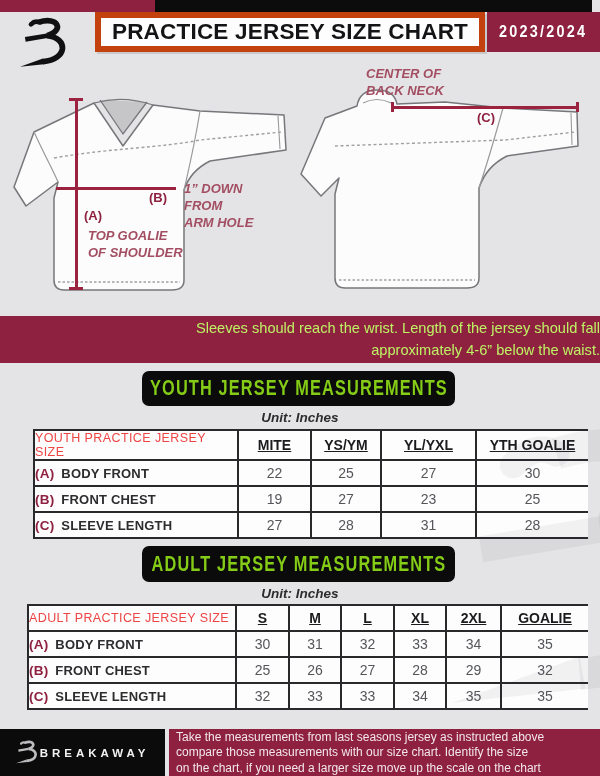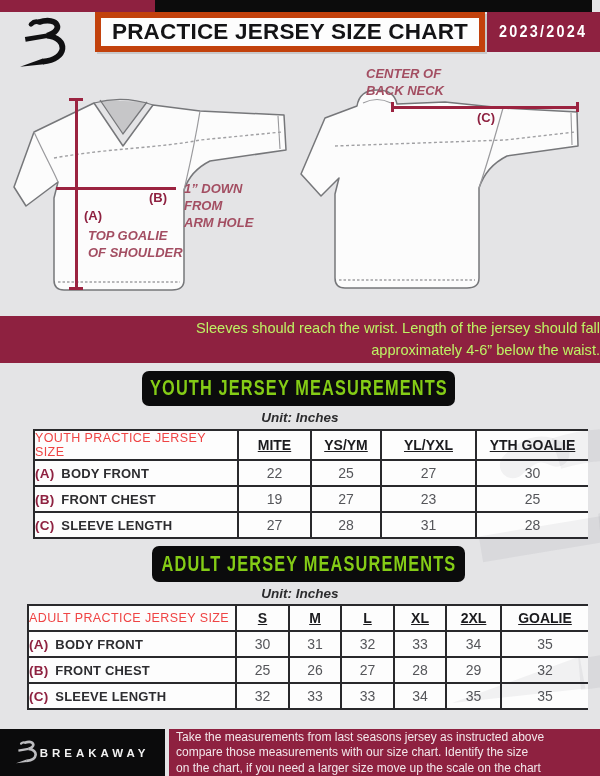--- a/index.html
+++ b/index.html
@@ -198,21 +198,21 @@
     <tr>
       <td class="row-label"><span class="key">(C)</span><span>SLEEVE LENGTH</span></td>
       <td class="val">27</td>
       <td class="val">28</td>
       <td class="val">31</td>
       <td class="val">28</td>
     </tr>
   </tbody>
     </table>
 
-  <div class="section-pill" style="left:142px; top:546px; width:313px; height:36px;margin-left:10px;">
+  <div class="section-pill" style="left:142px; top:546px; width:313px; height:36px;">
     <span>ADULT JERSEY MEASUREMENTS</span>
   </div>
   <div class="unit-label" style="top:586px;">Unit: Inches</div>
 
   <table class="size-table" style="left:27px; top:604px; width:560px;">
     <colgroup>
         <col style="width:208px">
         <col style="width:53px">
         <col style="width:52px">
         <col style="width:53px">

